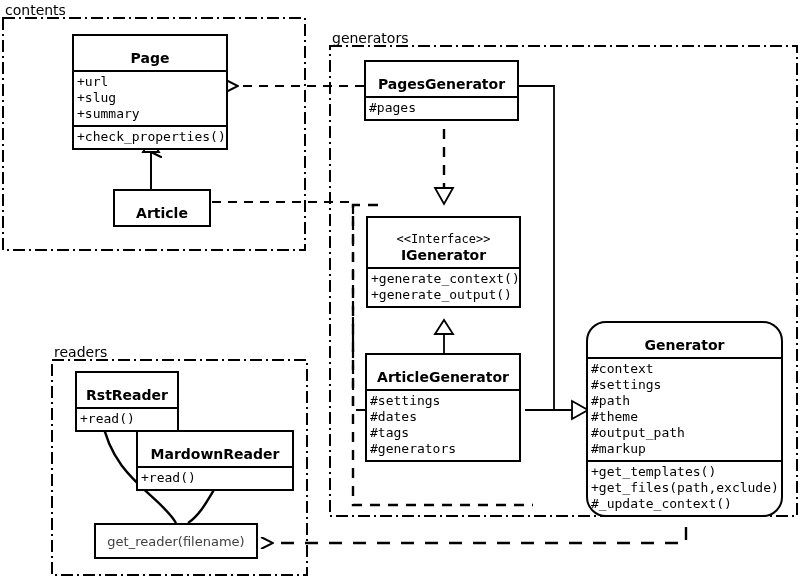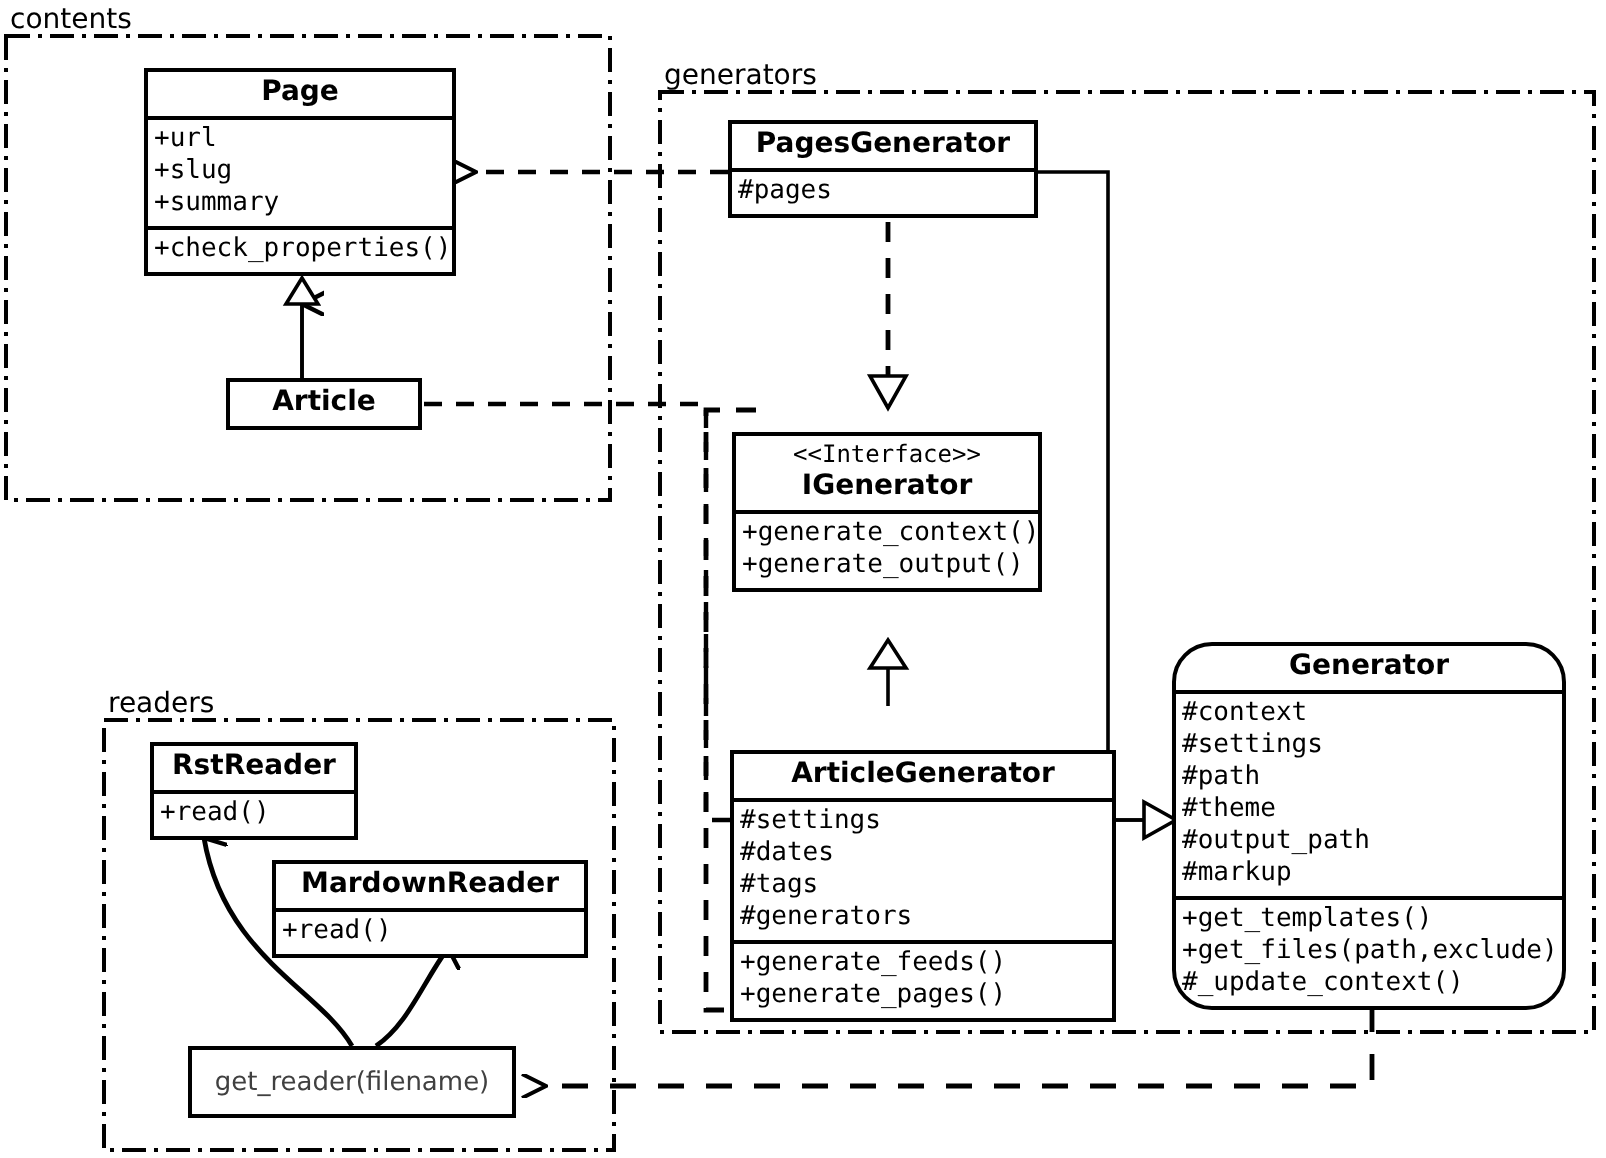--- a/index.html
+++ b/index.html
@@ -41,21 +41,21 @@
     background: #ffffff;
     z-index: 5;
   }
   .uml-name {
     box-sizing: border-box;
     text-align: center;
     font-family: "DejaVu Sans", sans-serif;
     font-weight: bold;
     font-size: 14px;
     color: #000000;
-    padding: 2px 6px 4px 6px;
+    padding: 14px 6px 4px 6px;
     line-height: 16px;
     white-space: nowrap;
   }
   .uml-stereotype {
     display: block;
     font-weight: normal;
     font-family: "DejaVu Sans Mono", monospace;
     font-size: 12px;
     line-height: 15px;
   }
@@ -171,31 +171,27 @@
     <div class="uml-name">
       <span class="uml-stereotype">&lt;&lt;Interface&gt;&gt;</span>
       <span>IGenerator</span>
     </div>
     <div class="uml-compartment">
       <div class="uml-member">+generate_context()</div>
       <div class="uml-member">+generate_output()</div>
     </div>
   </div>
 
-  <div class="uml-class" style="left:365px; top:353px; width:193px;margin-top:22px;">
+  <div class="uml-class" style="left:365px; top:353px; width:156px;">
     <div class="uml-name">ArticleGenerator</div>
     <div class="uml-compartment">
       <div class="uml-member">#settings</div>
       <div class="uml-member">#dates</div>
       <div class="uml-member">#tags</div>
       <div class="uml-member">#generators</div>
-    </div>
-    <div class="uml-compartment">
-      <div class="uml-member">+generate_feeds()</div>
-      <div class="uml-member">+generate_pages()</div>
     </div>
   </div>
 
   <div class="uml-class" style="left:586px; top:321px; width:197px;border-radius:20px;">
     <div class="uml-name">Generator</div>
     <div class="uml-compartment">
       <div class="uml-member">#context</div>
       <div class="uml-member">#settings</div>
       <div class="uml-member">#path</div>
       <div class="uml-member">#theme</div>

